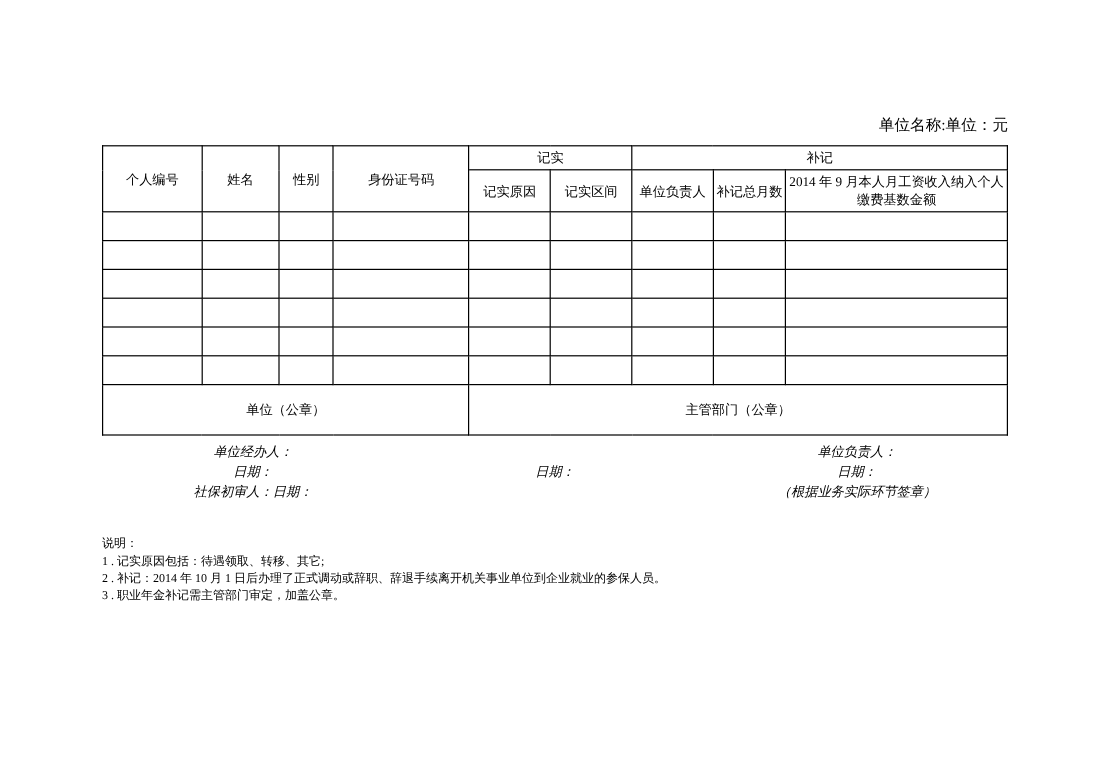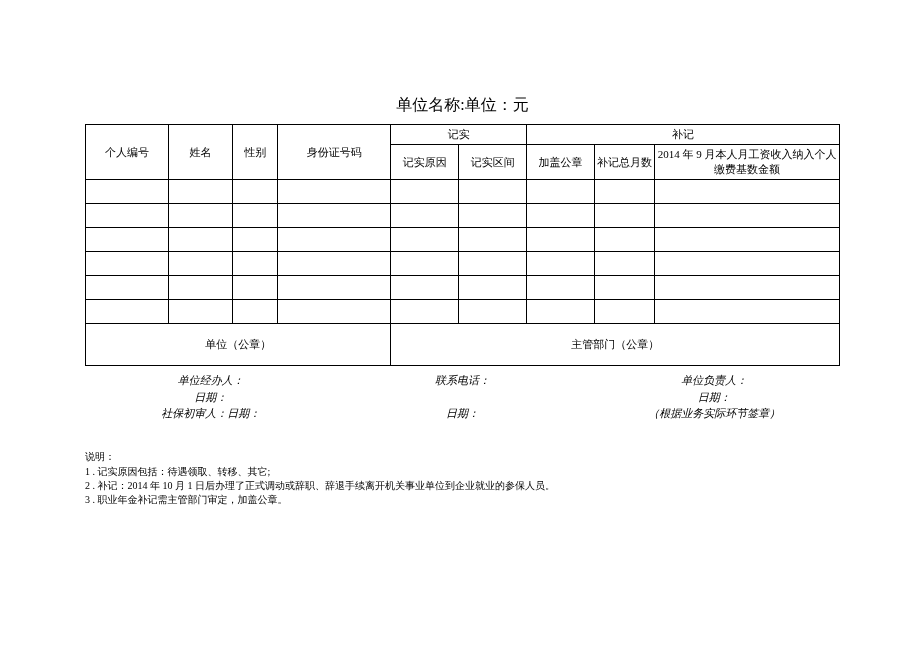--- a/index.html
+++ b/index.html
@@ -7,23 +7,23 @@
       width: 920px;
       height: 651px;
       background: #fff;
       font-family: "SimSun", "宋体", serif;
       font-size: 11px;
       color: #000;
       padding: 95px 80px 0 85px;
     }
     .header-row {
       display: flex;
-      justify-content: center;
+      justify-content: flex-end;
       margin-bottom: 8px;
-      font-size: 16px;
+      font-size: 13px;
     }
     table {
       border-collapse: collapse;
       width: 100%;
       table-layout: fixed;
     }
     td, th {
       border: 1px solid #000;
       text-align: center;
       vertical-align: middle;
@@ -75,21 +75,21 @@
     <th rowspan="2" class="h-double">个人编号</th>
     <th rowspan="2">姓名</th>
     <th rowspan="2">性别</th>
     <th rowspan="2">身份证号码</th>
     <th colspan="2">记实</th>
     <th colspan="3">补记</th>
   </tr>
   <tr>
     <th class="h-sub">记实原因</th>
     <th>记实区间</th>
-    <th>加盖公章</th>
+    <th>单位负责人</th>
     <th>补记总月数</th>
     <th>2014 年 9 月本人月工资收入纳入个人缴费基数金额</th>
   </tr>
   <tr class="h-row">
         <td></td>
         <td></td>
         <td></td>
         <td></td>
         <td></td>
         <td></td>
@@ -159,21 +159,20 @@
 </tbody>
   </table>
 
 <div class="sig-section">
   <div class="sig-col">
     <div class="sig-line">单位经办人：</div>
     <div class="sig-line">日期：</div>
     <div class="sig-line">社保初审人：日期：</div>
   </div>
   <div class="sig-col">
-    <div class="sig-line">联系电话：</div>
     <div class="sig-line">&nbsp;</div>
     <div class="sig-line">日期：</div>
   </div>
   <div class="sig-col">
     <div class="sig-line">单位负责人：</div>
     <div class="sig-line">日期：</div>
     <div class="sig-line">（根据业务实际环节签章）</div>
   </div>
 </div>
 

